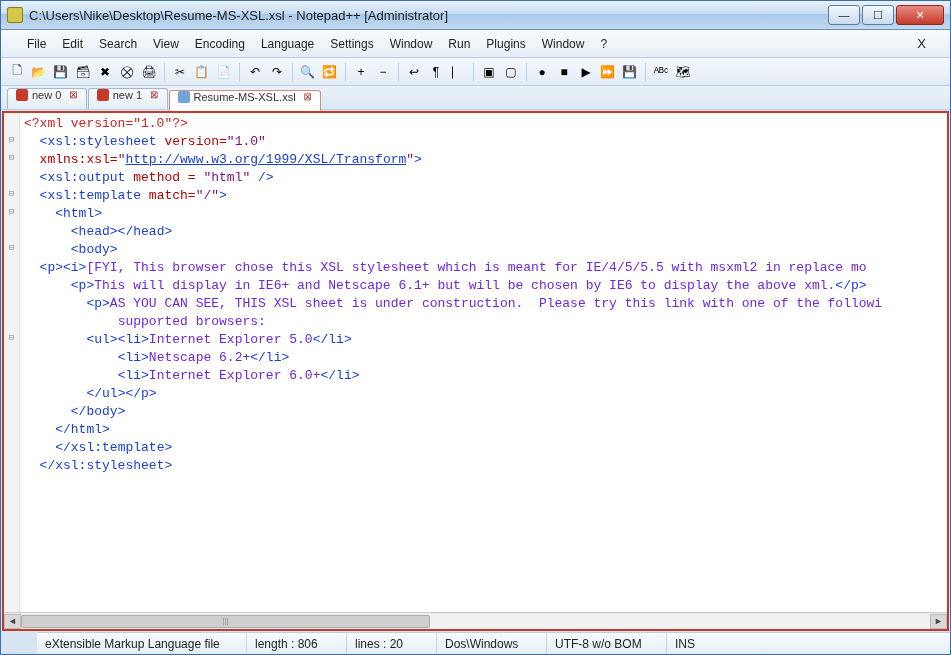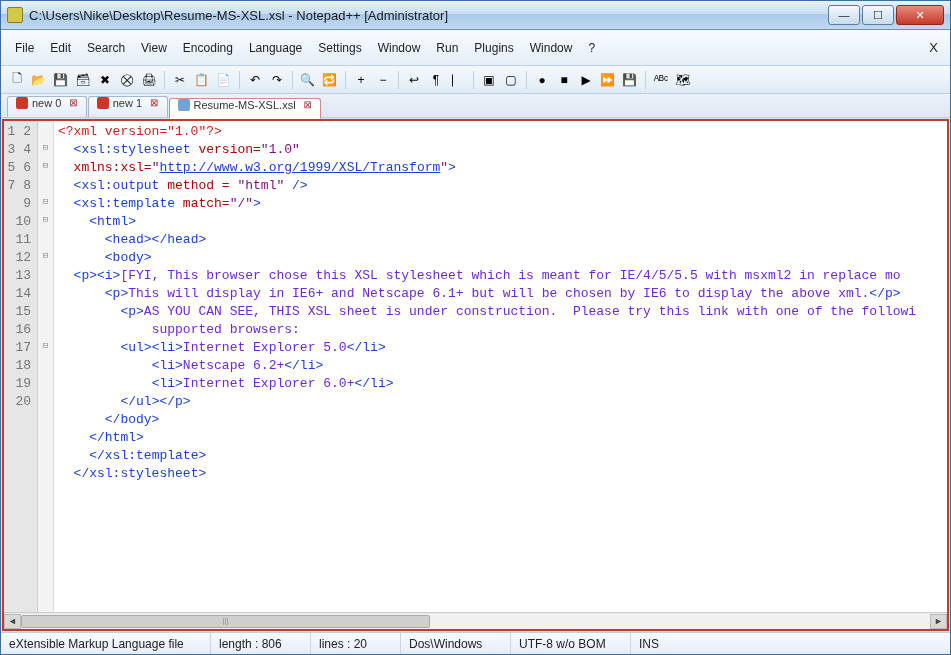--- a/index.html
+++ b/index.html
@@ -31,23 +31,23 @@
   .win-btns { display: flex; gap: 2px; }
   .win-btn {
     width: 32px; height: 20px; border-radius: 3px;
     display: flex; align-items: center; justify-content: center;
     font-size: 11px; color: #222; border: 1px solid #5a7ca0;
     background: linear-gradient(to bottom, #f4f8fc, #c9dbed);
   }
   .win-btn.close { width: 48px; background: linear-gradient(to bottom, #e98a80, #c43b2a); color: #fff; border-color: #8a2a1e; }
   
   .menubar {
-    height: 36px; display: flex; align-items: center;
+    height: 28px; display: flex; align-items: center;
     background: linear-gradient(to bottom, #f7fbff, #e5eef7);
-    padding: 0 6px; border-bottom: 1px solid #bcd0e5;
+    padding: 0 18px; border-bottom: 1px solid #bcd0e5;
     font-size: 12px; color: #222;
   }
   .menu-item { padding: 2px 8px; cursor: default; }
   .menu-x { margin-left: auto; padding: 0 6px; font-size: 13px; }
   
   .toolbar {
     height: 28px; display: flex; align-items: center; gap: 2px;
     background: linear-gradient(to bottom, #f5f9fd, #e1ebf5);
     padding: 2px 6px; border-bottom: 1px solid #bcd0e5;
   }
@@ -92,21 +92,21 @@
     display: flex; align-items: center;
   }
   .hscroll .arrow { width: 17px; height: 15px; background: #d9d9d9; border: 1px solid #bbb; text-align:center; font-size:9px; line-height:13px; color:#444; }
   .hscroll .track { flex: 1; height: 15px; background: #f1f1f1; position: relative; }
   .hscroll .thumb { position: absolute; left: 0; width: 45%; height: 13px; top:1px; background: #cfcfcf; border: 1px solid #aaa; border-radius: 2px; }
   .hscroll .thumb::after { content:"|||"; font-size:7px; color:#888; position:absolute; left:50%; top:1px; transform:translateX(-50%);}
   
   .statusbar {
     height: 22px; display: flex; align-items: center;
     background: linear-gradient(to bottom, #f7fbff, #e5eef7);
-    border-top: 1px solid #bcd0e5; font-size: 12px; color: #222;
+    border-top: 1px solid #bcd0e5; font-size: 12px; color: #222; margin-left: 36px;
   }
   .cell { padding: 0 8px; border-right: 1px solid #c8d6e5; height: 100%; display:flex; align-items:center; }
   .cell.flex { flex: 1; }
 </style>
 </head>
 <body>
 
 <div class="titlebar">
   <div class="app-icon"></div>
   <div class="title-text">C:\Users\Nike\Desktop\Resume-MS-XSL.xsl - Notepad++ [Administrator]</div>
@@ -185,40 +185,20 @@
     </div>
     <div class="tab active">
       <span class="tab-ico"></span>
       <span>Resume-MS-XSL.xsl</span>
       <span class="tab-close">⊠</span>
     </div>
   </div>
 
 <div class="editor-wrap">
   <div class="editor">
-    <div class="gutter" id="gutter">1
-2
-3
-4
-5
-6
-7
-8
-9
-10
-11
-12
-13
-14
-15
-16
-17
-18
-19
-20</div>
     <div class="foldcol" id="foldcol">
         <span class="f"></span>
         <span class="f">⊟</span>
         <span class="f">⊟</span>
         <span class="f"></span>
         <span class="f">⊟</span>
         <span class="f">⊟</span>
         <span class="f"></span>
         <span class="f">⊟</span>
         <span class="f"></span>

